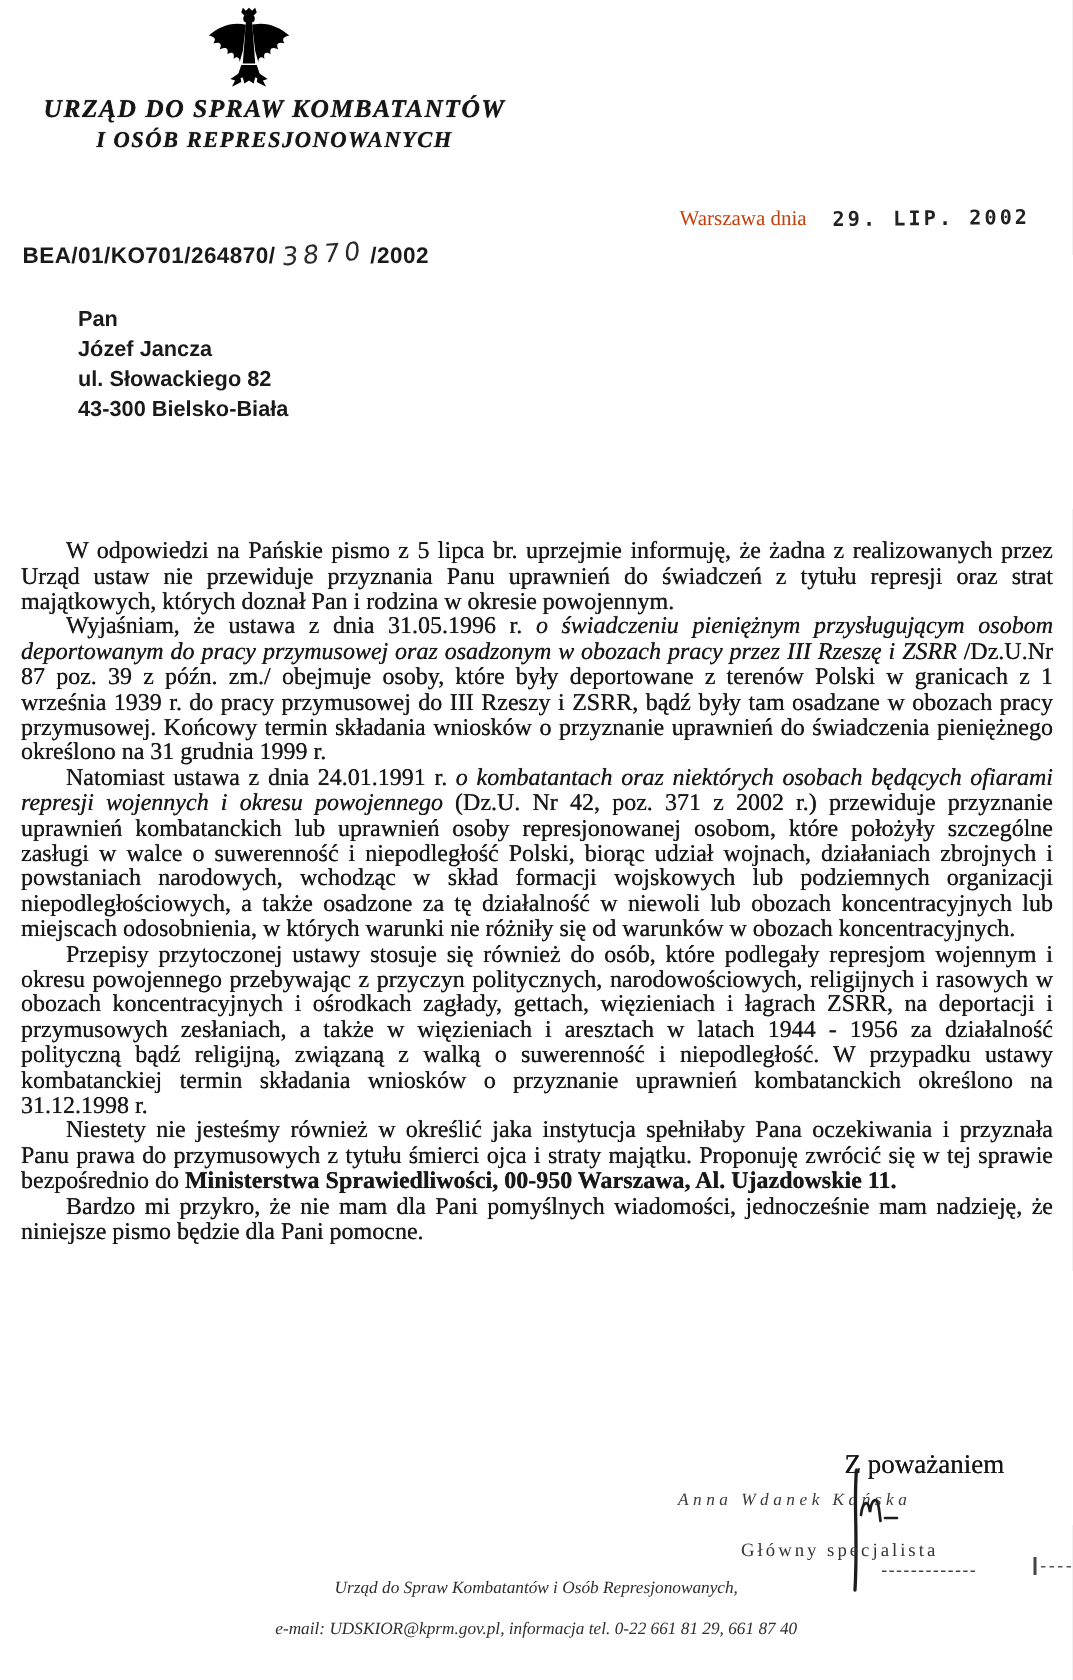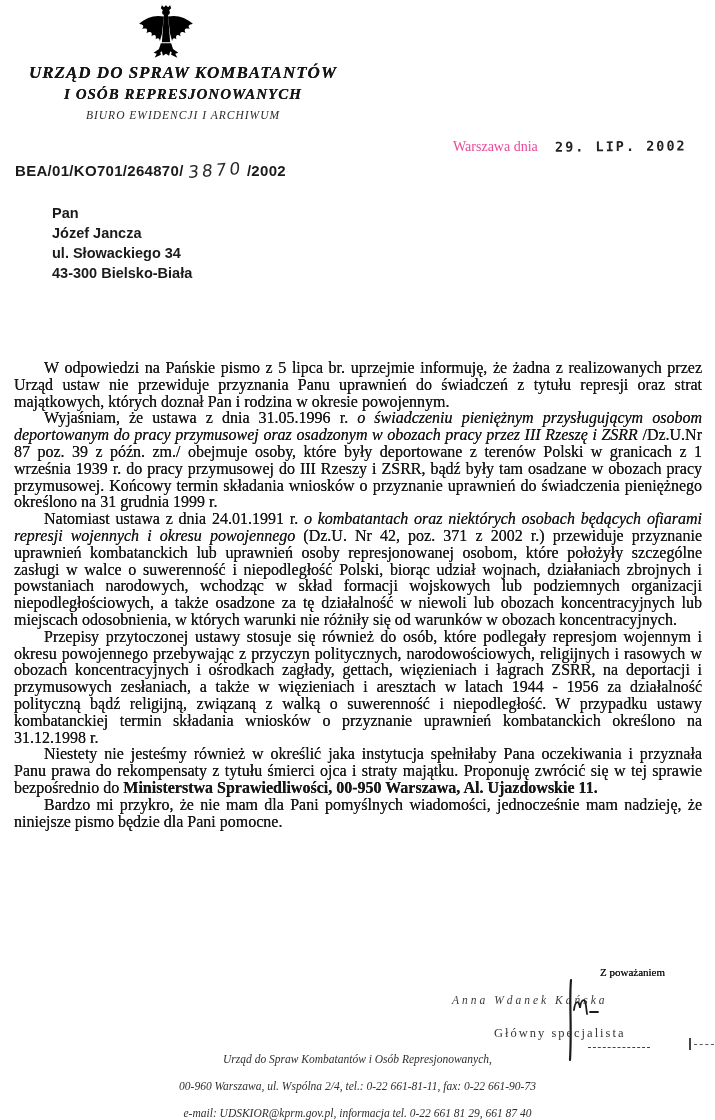--- a/index.html
+++ b/index.html
@@ -32,21 +32,21 @@
   }
   .agency .l3{
     font-size:11.5px;letter-spacing:1px;line-height:18px;margin-top:2px;
     color:#2a2a2a;
   }
   
   .dateline{
     position:absolute;left:453px;top:138px;width:255px;
     font-size:14px;white-space:nowrap;
   }
-  .dateline .place{font-size:14px;color:#ec4899;}
+  .dateline .place{font-size:14px;color:#c2410c;}
   .date-stamp{
     display:inline-block;margin-left:14px;
     font-family:"DejaVu Sans Mono", monospace;
     font-weight:bold;font-size:13.5px;letter-spacing:2px;
     transform:rotate(-0.6deg);
     color:#222;
   }
   
   .refline{
     position:absolute;left:15px;top:160px;
@@ -75,21 +75,21 @@
     font-size:16px;line-height:16.8px;text-align:justify;
     color:#181818;
     text-shadow:0 0 0.45px #181818;
   }
   .body-text p{margin:0;text-indent:30px;}
   .body-text .it{font-style:italic;}
   .body-text .bd{font-weight:bold;}
   
   .valediction{
     position:absolute;left:563px;top:966px;
-    font-size:11px;text-shadow:0 0 0.4px #181818;margin-left:37px;
+    font-size:18px;text-shadow:0 0 0.4px #181818;
   }
   .signer-name{
     position:absolute;left:452px;top:994px;width:260px;
     font-style:italic;font-size:11.5px;letter-spacing:3px;
     color:#3a3a3a;white-space:nowrap;
   }
   .signature-svg{
     position:absolute;left:538px;top:978px;width:100px;height:84px;
   }
   .signer-title{
@@ -128,45 +128,44 @@
       <path d="M33 12 C42 10 50 13 57 19 c-4 1-5 2-3 5 c-4-1-6 0-4 4 c-4-2-6-1-5 3 c-3-2-5-1-4 3 c-2-2-4-1-4 2 l-2-7z"></path>
       <path d="M26 38 h10 l3 9 -4-1 -1 4 -3-2 -3 2 -1-4 -4 1z"></path>
       <path d="M25 43 l-6 4 3 1 -2 4 6-3z"></path>
       <path d="M37 43 l6 4 -3 1 2 4 -6-3z"></path>
     </g>
   </svg>
 
   <div class="agency">
     <div class="l1">URZĄD DO SPRAW KOMBATANTÓW</div>
     <div class="l2">I OSÓB REPRESJONOWANYCH</div>
-    <div class="l3">BIURO EWIDENCJI I ARCHIWUM</div>
   </div>
 
   <div class="dateline">
     <span class="place">Warszawa dnia</span>
     <span class="date-stamp">29. LIP. 2002</span>
   </div>
 
   <div class="refline">
     <span>BEA/01/KO701/264870/</span><span class="ref-hand">3870</span><span>/2002</span>
   </div>
 
   <div class="addressee">
     <div>Pan</div>
     <div>Józef Jancza</div>
-    <div>ul. Słowackiego 34</div>
+    <div>ul. Słowackiego 82</div>
     <div>43-300 Bielsko-Biała</div>
   </div>
 
   <div class="body-text">
     <p>W odpowiedzi na Pańskie pismo z 5 lipca br. uprzejmie informuję, że żadna z realizowanych przez Urząd ustaw nie przewiduje przyznania Panu uprawnień do świadczeń z tytułu represji oraz strat majątkowych, których doznał Pan i rodzina w okresie powojennym.</p>
     <p><span>Wyjaśniam, że ustawa z dnia 31.05.1996 r. </span><span class="it">o świadczeniu pieniężnym przysługującym osobom deportowanym do pracy przymusowej oraz osadzonym w obozach pracy przez III Rzeszę i ZSRR</span><span> /Dz.U.Nr 87 poz. 39 z późn. zm./ obejmuje osoby, które były deportowane z terenów Polski w granicach z 1 września 1939 r. do pracy przymusowej do III Rzeszy i ZSRR, bądź były tam osadzane w obozach pracy przymusowej. Końcowy termin składania wniosków o przyznanie uprawnień do świadczenia pieniężnego określono na 31 grudnia 1999 r.</span></p>
     <p><span>Natomiast ustawa z dnia 24.01.1991 r. </span><span class="it">o kombatantach oraz niektórych osobach będących ofiarami represji wojennych i okresu powojennego</span><span> (Dz.U. Nr 42, poz. 371 z 2002 r.) przewiduje przyznanie uprawnień kombatanckich lub uprawnień osoby represjonowanej osobom, które położyły szczególne zasługi w walce o suwerenność i niepodległość Polski, biorąc udział wojnach, działaniach zbrojnych i powstaniach narodowych, wchodząc w skład formacji wojskowych lub podziemnych organizacji niepodległościowych, a także osadzone za tę działalność w niewoli lub obozach koncentracyjnych lub miejscach odosobnienia, w których warunki nie różniły się od warunków w obozach koncentracyjnych.</span></p>
     <p>Przepisy przytoczonej ustawy stosuje się również do osób, które podlegały represjom wojennym i okresu powojennego przebywając z przyczyn politycznych, narodowościowych, religijnych i rasowych w obozach koncentracyjnych i ośrodkach zagłady, gettach, więzieniach i łagrach ZSRR, na deportacji i przymusowych zesłaniach, a także w więzieniach i aresztach w latach 1944 - 1956 za działalność polityczną bądź religijną, związaną z walką o suwerenność i niepodległość. W przypadku ustawy kombatanckiej termin składania wniosków o przyznanie uprawnień kombatanckich określono na 31.12.1998 r.</p>
-    <p><span>Niestety nie jesteśmy również w określić jaka instytucja spełniłaby Pana oczekiwania i przyznała Panu prawa do rekompensaty z tytułu śmierci ojca i straty majątku. Proponuję zwrócić się w tej sprawie bezpośrednio do </span><span class="bd">Ministerstwa Sprawiedliwości, 00-950 Warszawa, Al. Ujazdowskie 11.</span></p>
+    <p><span>Niestety nie jesteśmy również w określić jaka instytucja spełniłaby Pana oczekiwania i przyznała Panu prawa do przymusowych z tytułu śmierci ojca i straty majątku. Proponuję zwrócić się w tej sprawie bezpośrednio do </span><span class="bd">Ministerstwa Sprawiedliwości, 00-950 Warszawa, Al. Ujazdowskie 11.</span></p>
     <p>Bardzo mi przykro, że nie mam dla Pani pomyślnych wiadomości, jednocześnie mam nadzieję, że niniejsze pismo będzie dla Pani pomocne.</p>
   </div>
 
   <div class="valediction">Z poważaniem</div>
   <div class="signer-name">Anna Wdanek Kańska</div>
 
   <svg class="signature-svg" viewBox="0 0 100 84" xmlns="http://www.w3.org/2000/svg">
     <g stroke="#1c1c1c" fill="none" stroke-linecap="round">
       <path d="M33 2 C31 24 34 46 32 82" stroke-width="2.2"></path>
       <path d="M36 32 c1-9 5-11 6-2 c1-9 5-11 6-2 l1 8" stroke-width="1.8"></path>
@@ -174,17 +173,16 @@
     </g>
   </svg>
 
   <div class="signer-title">Główny specjalista</div>
   <div class="title-dash"></div>
   <div class="artifact-bar"></div>
   <div class="artifact-dash"></div>
 
   <div class="footer">
     <div>Urząd do Spraw Kombatantów i Osób Represjonowanych,</div>
-    <div>00-960 Warszawa, ul. Wspólna 2/4, tel.: 0-22 661-81-11, fax: 0-22 661-90-73</div>
     <div>e-mail: UDSKIOR@kprm.gov.pl, informacja tel. 0-22 661 81 29, 661 87 40</div>
   </div>
 
 </div>
 
 </body></html>

